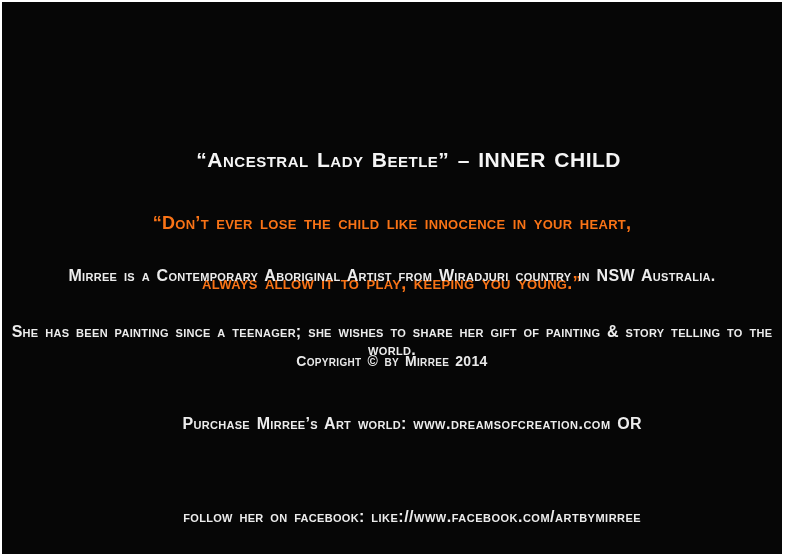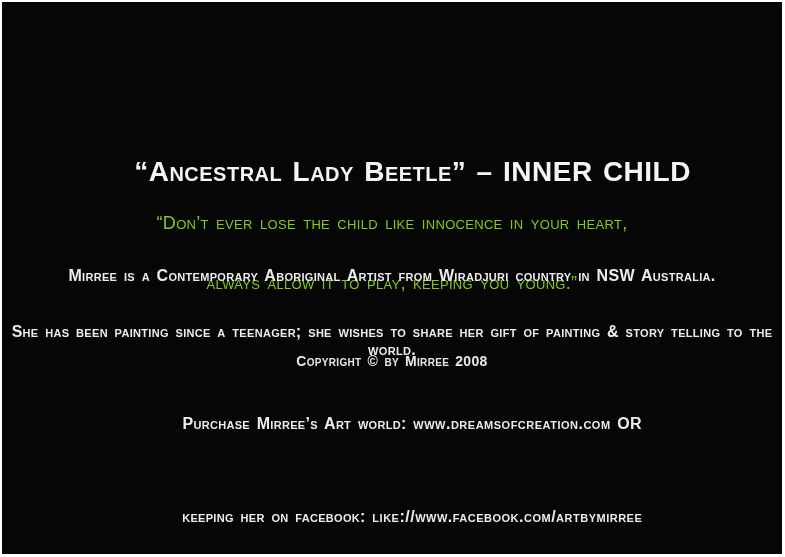--- a/index.html
+++ b/index.html
@@ -28,33 +28,33 @@
     right: 0;
     text-align: center;
     white-space: pre-wrap;
     font-variant: small-caps;
     letter-spacing: 0.3px;
     word-spacing: 2px;
   }
 
   .title {
     top: 122px;
-    font-size: 28px;
+    font-size: 21px;
     font-weight: 700;
     color: #f5f5f5;
     letter-spacing: 0.5px;
   }
   .title .series { font-variant: normal; }
 
   .quote-block {
     top: 171px;
     font-size: 18px;
-    font-weight: 400;
+    font-weight: 700;
     line-height: 20px;
-    color: #84cc16;
+    color: #f97316;
   }
 
   .bio-block {
     top: 228px;
     font-size: 16px;
     font-weight: 700;
     line-height: 18.5px;
     color: #ececec;
   }
 
@@ -83,19 +83,19 @@
     <div>always allow it to play, keeping you young.”</div>
   </div>
 
   <div class="line bio-block">
     <div>Mirree is a Contemporary Aboriginal Artist from Wiradjuri country in NSW Australia.</div>
     <div>She has been painting since a teenager; she wishes to share her gift of painting &amp; story telling to the world.</div>
     <div>
       <span>Purchase Mirree’s Art world: </span><span class="url">www.dreamsofcreation.com</span><span> OR</span>
     </div>
     <div>
-      <span>keeping her on facebook: </span><span class="url">like://www.facebook.com/artbymirree</span>
+      <span>follow her on facebook: </span><span class="url">like://www.facebook.com/artbymirree</span>
     </div>
   </div>
 
-  <div class="line copyright">Copyright © by Mirree 2008</div>
+  <div class="line copyright">Copyright © by Mirree 2014</div>
 
 </div>
 
 </body></html>

